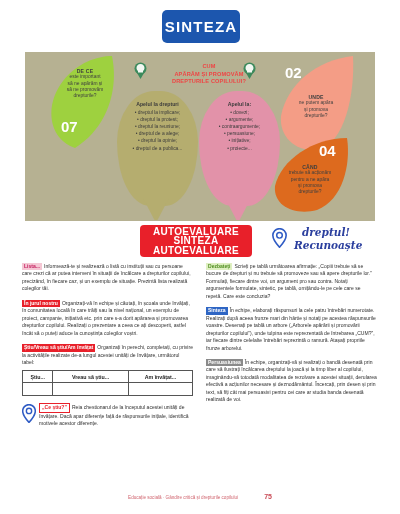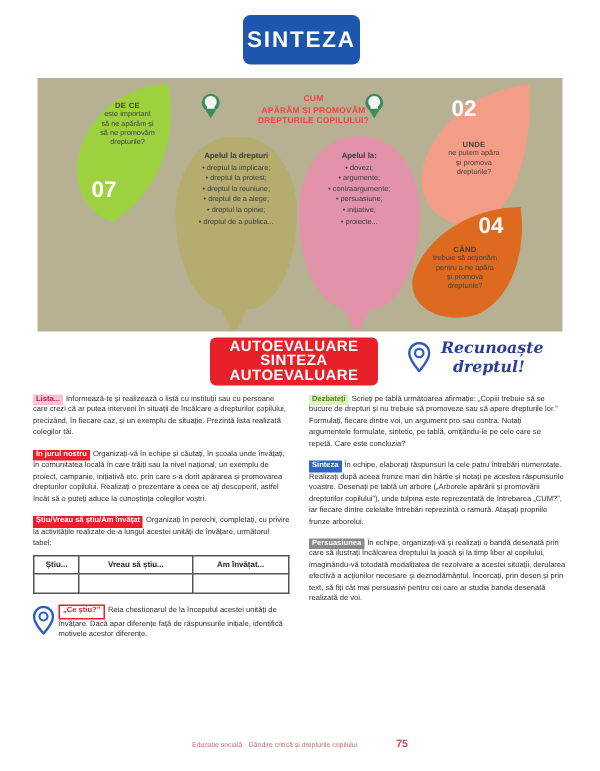--- a/index.html
+++ b/index.html
@@ -164,21 +164,21 @@
 
 
   <div class="leaf" style="left:252px;top:2px;width:78px;height:100px;">
     <svg width="78" height="100" viewBox="0 0 78 100" style="position:absolute;left:0;top:0;">
       <path d="M76 2 C40 6 10 30 4 62 C2 84 20 98 40 96 C68 90 78 40 76 2 Z" fill="#f49d86"></path>
     </svg>
     <div class="leaf-txt" style="top:40px;left:10px;width:58px;">
       <b>UNDE</b>
       <span>ne putem apăra<br>și promova<br>drepturile?</span>
     </div>
-    <div class="leaf-num" style="left:24px;top:10px;text-align:right;">02</div>
+    <div class="leaf-num" style="left:8px;top:10px;text-align:right;">02</div>
   </div>
 
   <div class="leaf" style="left:248px;top:84px;width:78px;height:80px;">
     <svg width="78" height="80" viewBox="0 0 78 80" style="position:absolute;left:0;top:0;">
       <path d="M74 2 C40 2 8 24 2 50 C0 70 22 80 44 74 C70 64 78 28 74 2 Z" fill="#dd6a1e"></path>
     </svg>
     <div class="leaf-txt" style="top:28px;left:6px;width:62px;">
       <b>CÂND</b>
       <span>trebuie să acționăm<br>pentru a ne apăra<br>și promova<br>drepturile?</span>
     </div>
@@ -217,22 +217,22 @@
 </div>
 
 <div class="pin">
   <svg viewBox="0 0 22 30" width="15" height="20">
     <path d="M11 1 C5 1 1 6 1 11 C1 18 11 29 11 29 C11 29 21 18 21 11 C21 6 17 1 11 1 Z" fill="none" stroke="#2f5bc4" stroke-width="2.4"></path>
     <circle cx="11" cy="11" r="4.2" fill="none" stroke="#2f5bc4" stroke-width="2.2"></circle>
   </svg>
 </div>
 
 <div class="recunoaste">
+  <div style="margin-left:8px;">dreptul!</div>
   <div>Recunoaște</div>
-  <div style="margin-left:8px;">dreptul!</div>
 </div>
 
 <div class="cols">
 
   <div class="col">
 
     <div class="para">
       <span class="tag tag-pink">Lista...</span><span>Informează-te și realizează o listă cu instituții sau cu persoane care crezi că ar putea interveni în situații de încălcare a drepturilor copilului, precizând, în fiecare caz, și un exemplu de situație. Prezintă lista realizată colegilor tăi.</span>
     </div>
 

